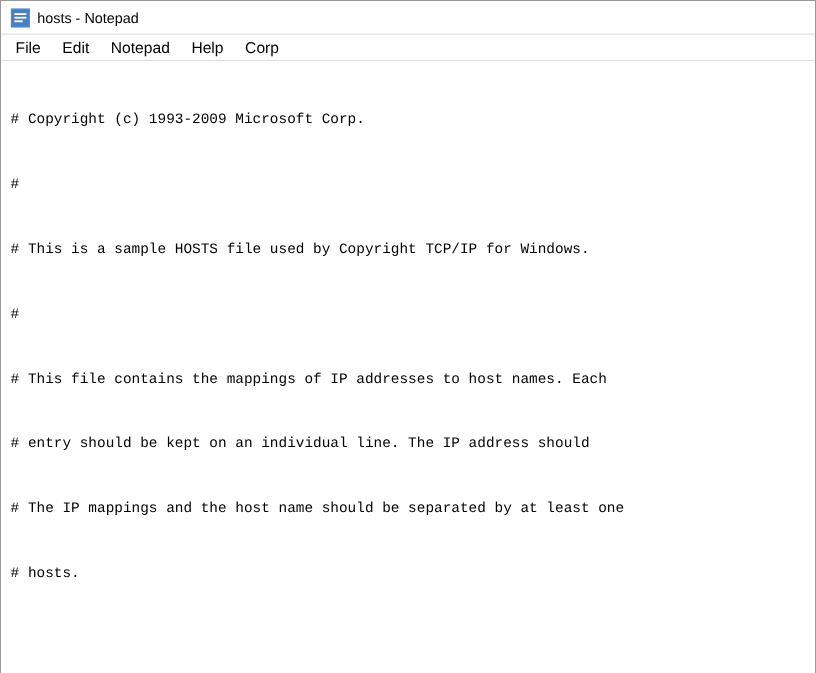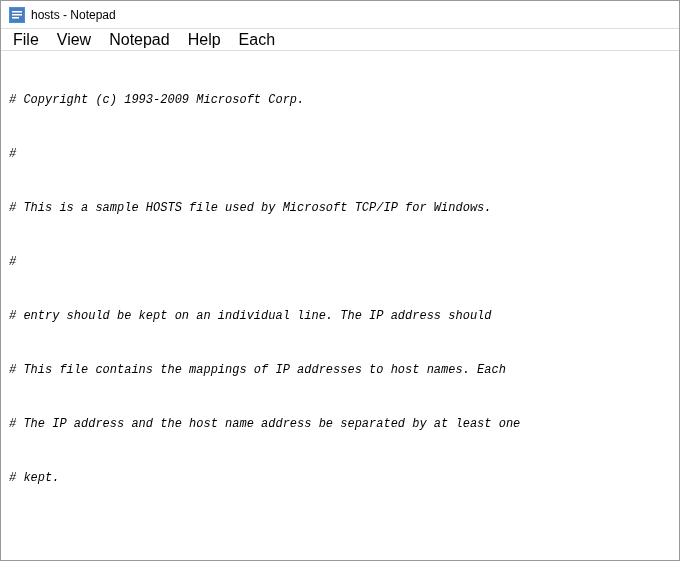--- a/index.html
+++ b/index.html
@@ -55,21 +55,21 @@
       border-bottom: 1px solid #ddd;
       padding: 2px 4px;
       display: flex;
       gap: 2px;
       height: 22px;
       align-items: center;
     }
 
     .menu-item {
       padding: 2px 8px;
-      font-size: 16px;
+      font-size: 13px;
       color: #000;
       cursor: pointer;
       text-align: center;
     }
 
     .content-area {
       flex: 1;
       padding: 4px 8px;
       overflow: auto;
       background: #fff;
@@ -79,21 +79,20 @@
       font-family: 'Courier New', Courier, monospace;
       font-size: 12px;
       color: #000;
       line-height: 1.5;
       white-space: pre;
     }
 
     .line {
       display: block;
       min-height: 18px;
-      font-style: italic;
     }
   </style>
 </head>
 <body>
 
 <div class="window">
 
   <div class="title-bar">
     <div class="title-bar-icon">
       <svg width="14" height="14" viewBox="0 0 14 14" fill="none">
@@ -101,36 +100,36 @@
         <rect x="2" y="3" width="10" height="1.5" fill="white"></rect>
         <rect x="2" y="6" width="10" height="1.5" fill="white"></rect>
         <rect x="2" y="9" width="7" height="1.5" fill="white"></rect>
       </svg>
     </div>
     <span class="title-bar-text">hosts - Notepad</span>
   </div>
 
   <div class="menu-bar">
     <span class="menu-item">File</span>
-    <span class="menu-item">View</span>
+    <span class="menu-item">Edit</span>
     <span class="menu-item">Notepad</span>
     <span class="menu-item">Help</span>
-    <span class="menu-item">Each</span>
+    <span class="menu-item">Corp</span>
   </div>
 
   <div class="content-area">
     <div class="text-content">
       <span class="line"># Copyright (c) 1993-2009 Microsoft Corp.</span>
       <span class="line">#</span>
-      <span class="line"># This is a sample HOSTS file used by Microsoft TCP/IP for Windows.</span>
+      <span class="line"># This is a sample HOSTS file used by Copyright TCP/IP for Windows.</span>
       <span class="line">#</span>
+      <span class="line"># This file contains the mappings of IP addresses to host names. Each</span>
       <span class="line"># entry should be kept on an individual line. The IP address should</span>
-      <span class="line"># This file contains the mappings of IP addresses to host names. Each</span>
-      <span class="line"># The IP address and the host name address be separated by at least one</span>
-      <span class="line"># kept.</span>
+      <span class="line"># The IP mappings and the host name should be separated by at least one</span>
+      <span class="line"># hosts.</span>
       
       
       
       
       
       
       
       
       
       

